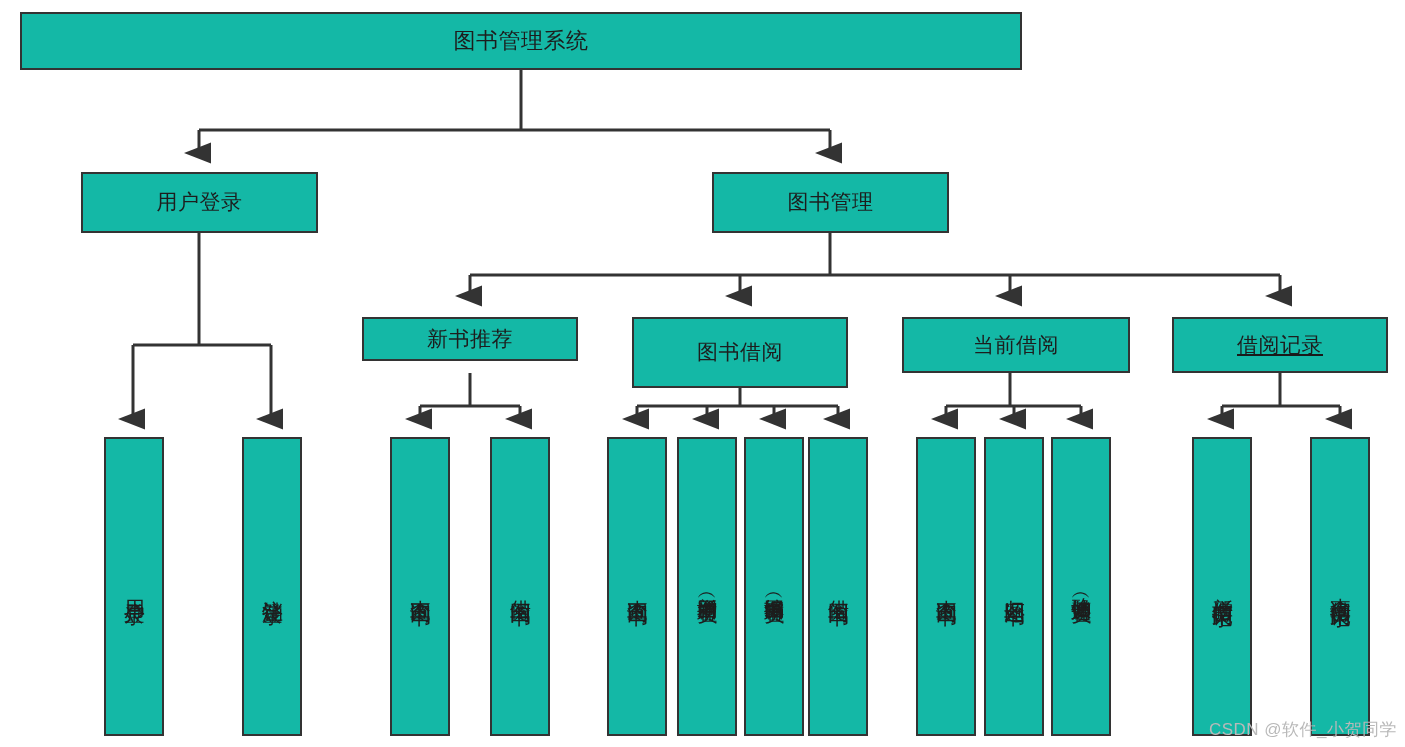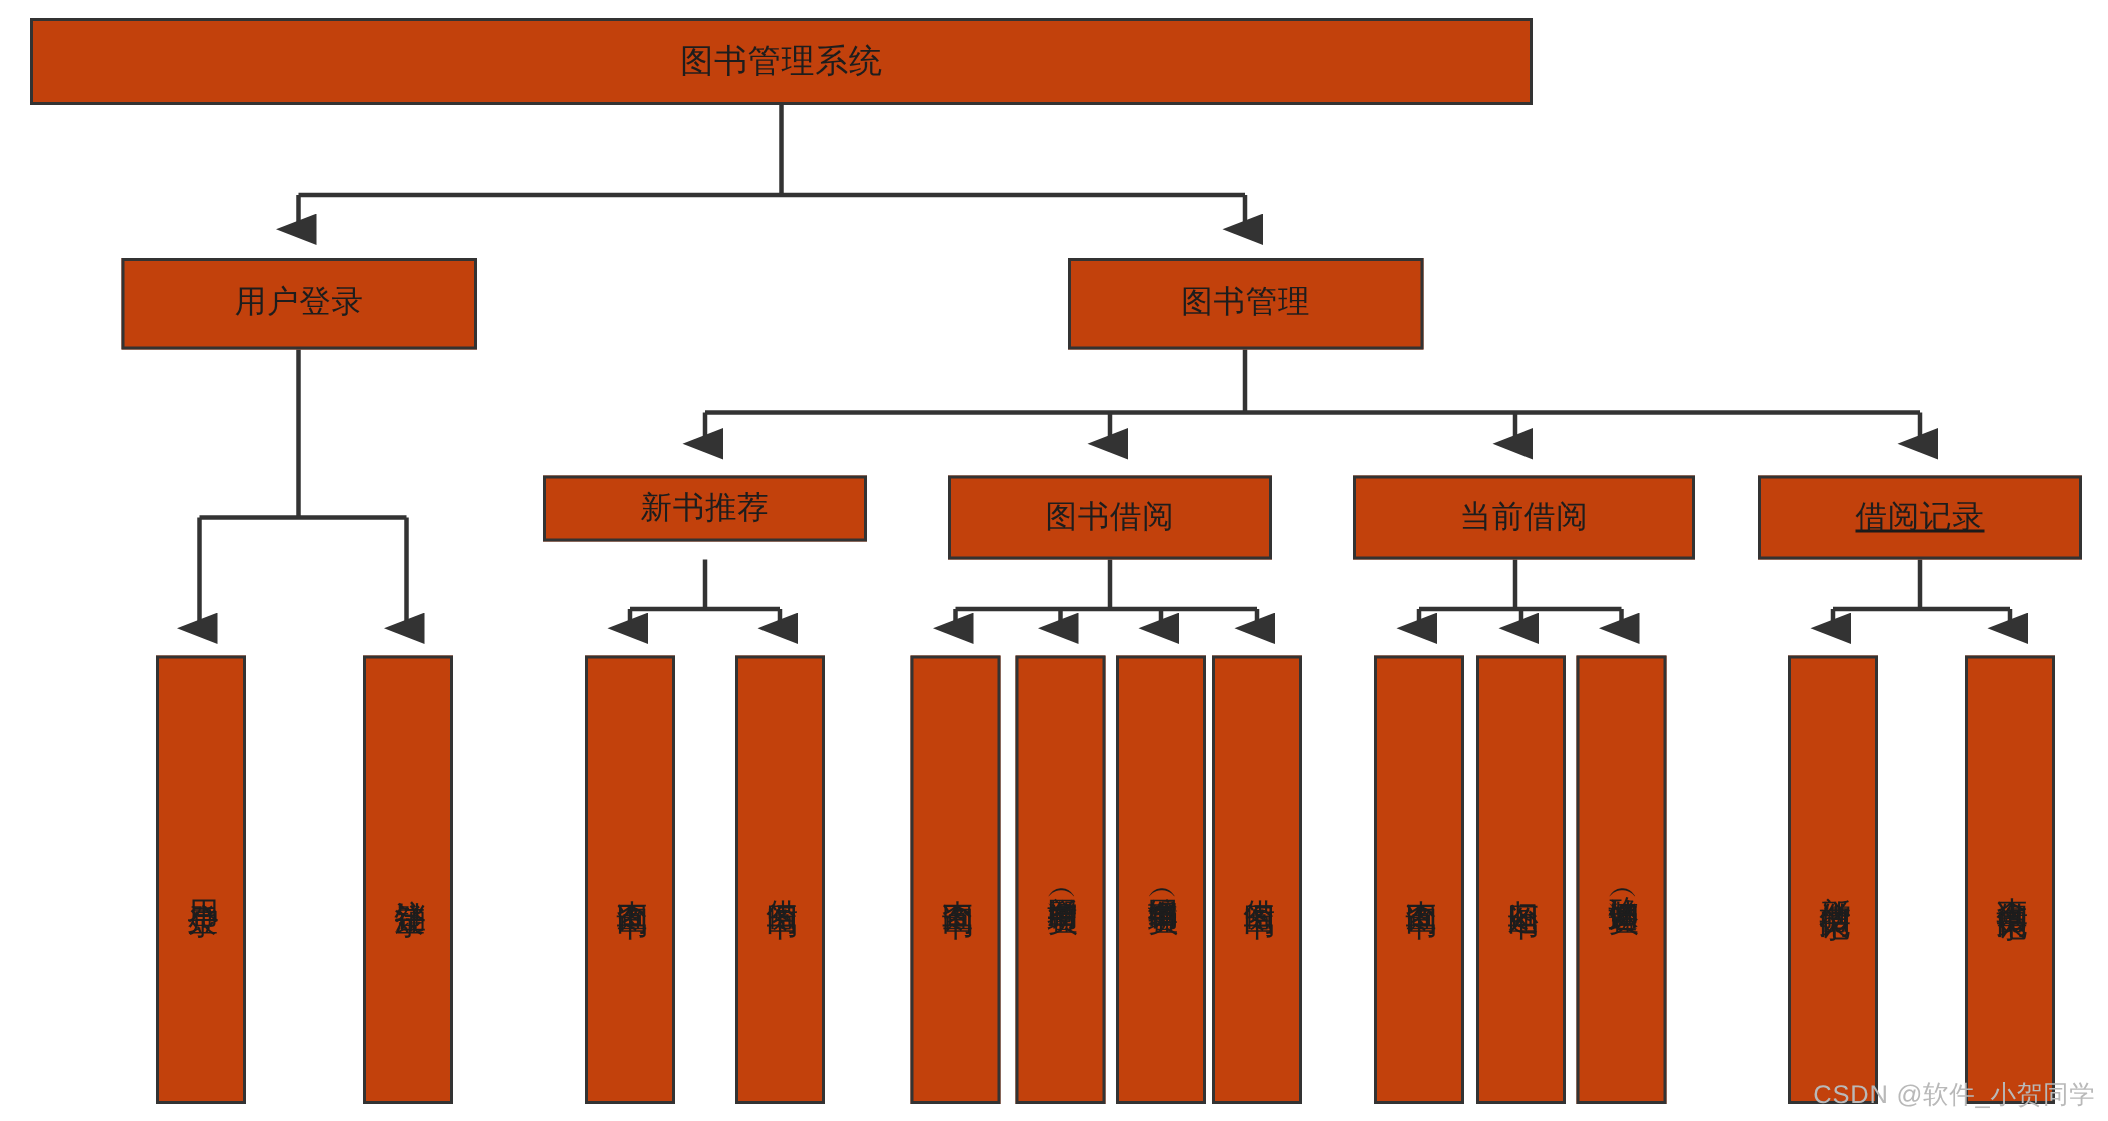--- a/index.html
+++ b/index.html
@@ -23,21 +23,21 @@
     left: 0;
     top: 0;
     width: 1405px;
     height: 747px;
     pointer-events: none;
   }
   .node {
     position: absolute;
     box-sizing: border-box;
     border: 2px solid #333333;
-    background: #c2410c;
+    background: #14b8a6;
     display: flex;
     align-items: center;
     justify-content: center;
     text-align: center;
   }
   .node-label {
     font-size: 21px;
     line-height: 1.15;
     color: #1d1d1d;
     letter-spacing: 0.5px;
@@ -134,21 +134,21 @@
   <div class="node" style="left:81px; top:172px; width:237px; height:61px;">
     <span class="node-label">用户登录</span>
   </div>
   <div class="node" style="left:712px; top:172px; width:237px; height:61px;">
     <span class="node-label">图书管理</span>
   </div>
 
   <div class="node" style="left:362px; top:317px; width:216px; height:44px;">
     <span class="node-label">新书推荐</span>
   </div>
-  <div class="node" style="left:632px; top:317px; width:216px; height:56px;">
+  <div class="node" style="left:632px; top:317px; width:216px; height:71px;">
     <span class="node-label">图书借阅</span>
   </div>
   <div class="node" style="left:902px; top:317px; width:228px; height:56px;">
     <span class="node-label">当前借阅</span>
   </div>
   <div class="node" style="left:1172px; top:317px; width:216px; height:56px;text-decoration:underline;">
     <span class="node-label">借阅记录</span>
   </div>
 
   <div class="node vertical" style="left:104px; top:437px; width:60px; height:299px;">

